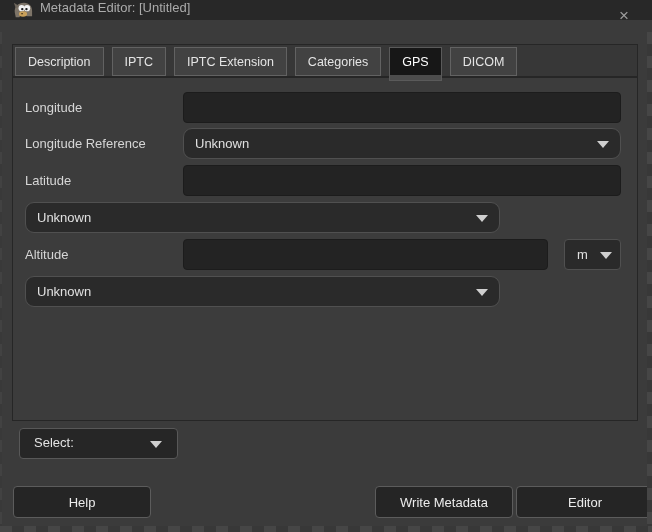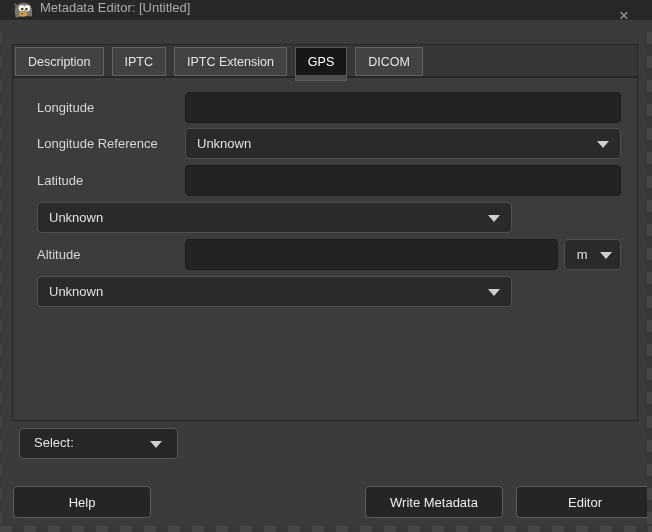--- a/index.html
+++ b/index.html
@@ -57,38 +57,38 @@
   .tab.active::after {
     content:""; position:absolute; left:-1px; right:-1px; bottom:-6px; height:5px;
     background:#4d4d4d; border:1px solid #5a5a5a; border-top:none;
   }
 
   
   .panel {
     position:absolute; top:77px; left:12px; width:626px; height:344px;
     background:#3c3c3c; border:1px solid #262626;
   }
-  .row { position:absolute; left:24px; right:16px; height:31px; display:flex; align-items:center; }
+  .row { position:absolute; left:12px; right:16px; height:31px; display:flex; align-items:center;gap:10px; }
   .flabel { width:148px; color:#d6d6d6; font-size:13px; flex:0 0 148px; }
 
   .entry {
     height:31px; background:#232323; border:1px solid #1c1c1c; border-radius:4px;
     color:#e6e6e6; font-size:13px; padding:0 10px; outline:none;
     font-family:"Liberation Sans","DejaVu Sans",sans-serif;
   }
   .entry.wide { width:448px; }
   .entry.alt  { width:384px; }
 
   .combo {
     position:relative; height:31px; background:#2a2a2a;
     border:1px solid #505050; border-radius:4px;
     display:flex; align-items:center; color:#e0e0e0; font-size:13px;
     padding:0 30px 0 11px; cursor:default;
   }
-  .combo.wide { width:475px; }
+  .combo.wide { width:475px;border-radius:9px; }
   .combo.unit { width:58px; margin-left:6px; padding:0 24px 0 12px; }
   .arrow {
     position:absolute; right:11px; top:50%; margin-top:-3px;
     width:0; height:0;
     border-left:6px solid transparent; border-right:6px solid transparent;
     border-top:7px solid #cfcfcf;
   }
   .combo.unit .arrow { right:8px; }
 
   
@@ -101,21 +101,21 @@
   .select-combo .arrow { right:15px; }
 
   .btn {
     position:absolute; top:486px; height:32px; width:138px;
     background:#252525; border:1px solid #5c5c5c; border-radius:4px;
     color:#ececec; font-size:13px;
     display:flex; align-items:center; justify-content:center; cursor:default;
     font-family:"Liberation Sans","DejaVu Sans",sans-serif;
   }
   .btn.help   { left:13px; }
-  .btn.write  { left:365px; }
+  .btn.write  { left:375px; }
   .btn.cancel { left:516px; }
 </style>
 </head>
 <body>
 
 <div class="window">
 
   <div class="titlebar">
     <span class="wilber">
       <svg viewBox="0 0 24 22" width="22" height="20">
@@ -130,20 +130,21 @@
       </svg>
     </span>
     <span class="titletext">Metadata Editor: [Untitled]</span>
     <span class="closebtn">×</span>
   </div>
 
   <div class="tabstrip">
     <div class="tab">Description</div>
     <div class="tab">IPTC</div>
     <div class="tab">IPTC Extension</div>
+    <div class="tab">Categories</div>
     <div class="tab active">GPS</div>
     <div class="tab">DICOM</div>
   </div>
 
   <div class="panel">
 
     <div class="row" style="top:14px">
       <span class="flabel">Longitude</span>
       <input class="entry wide" value="" style="">
     </div>

